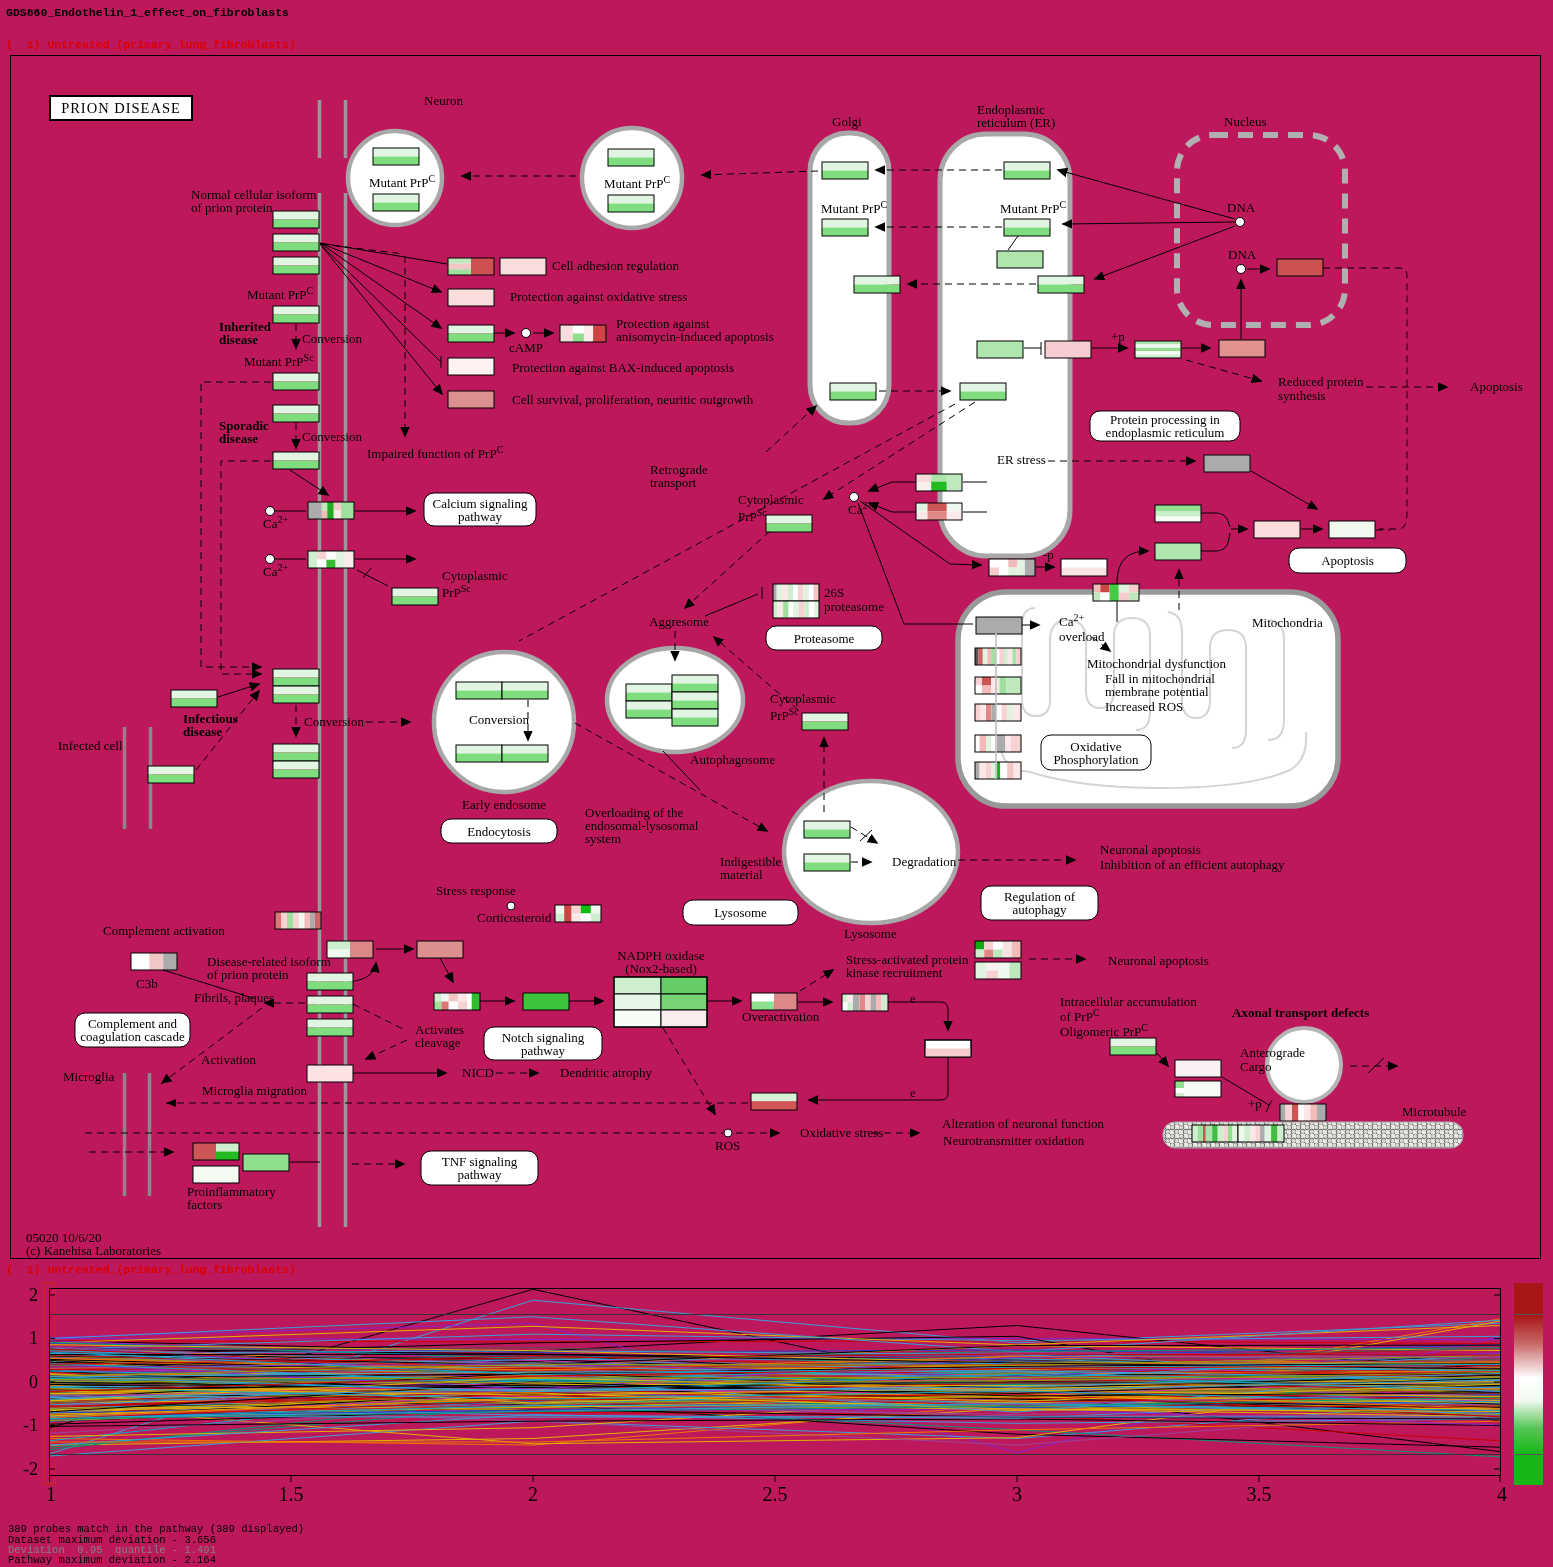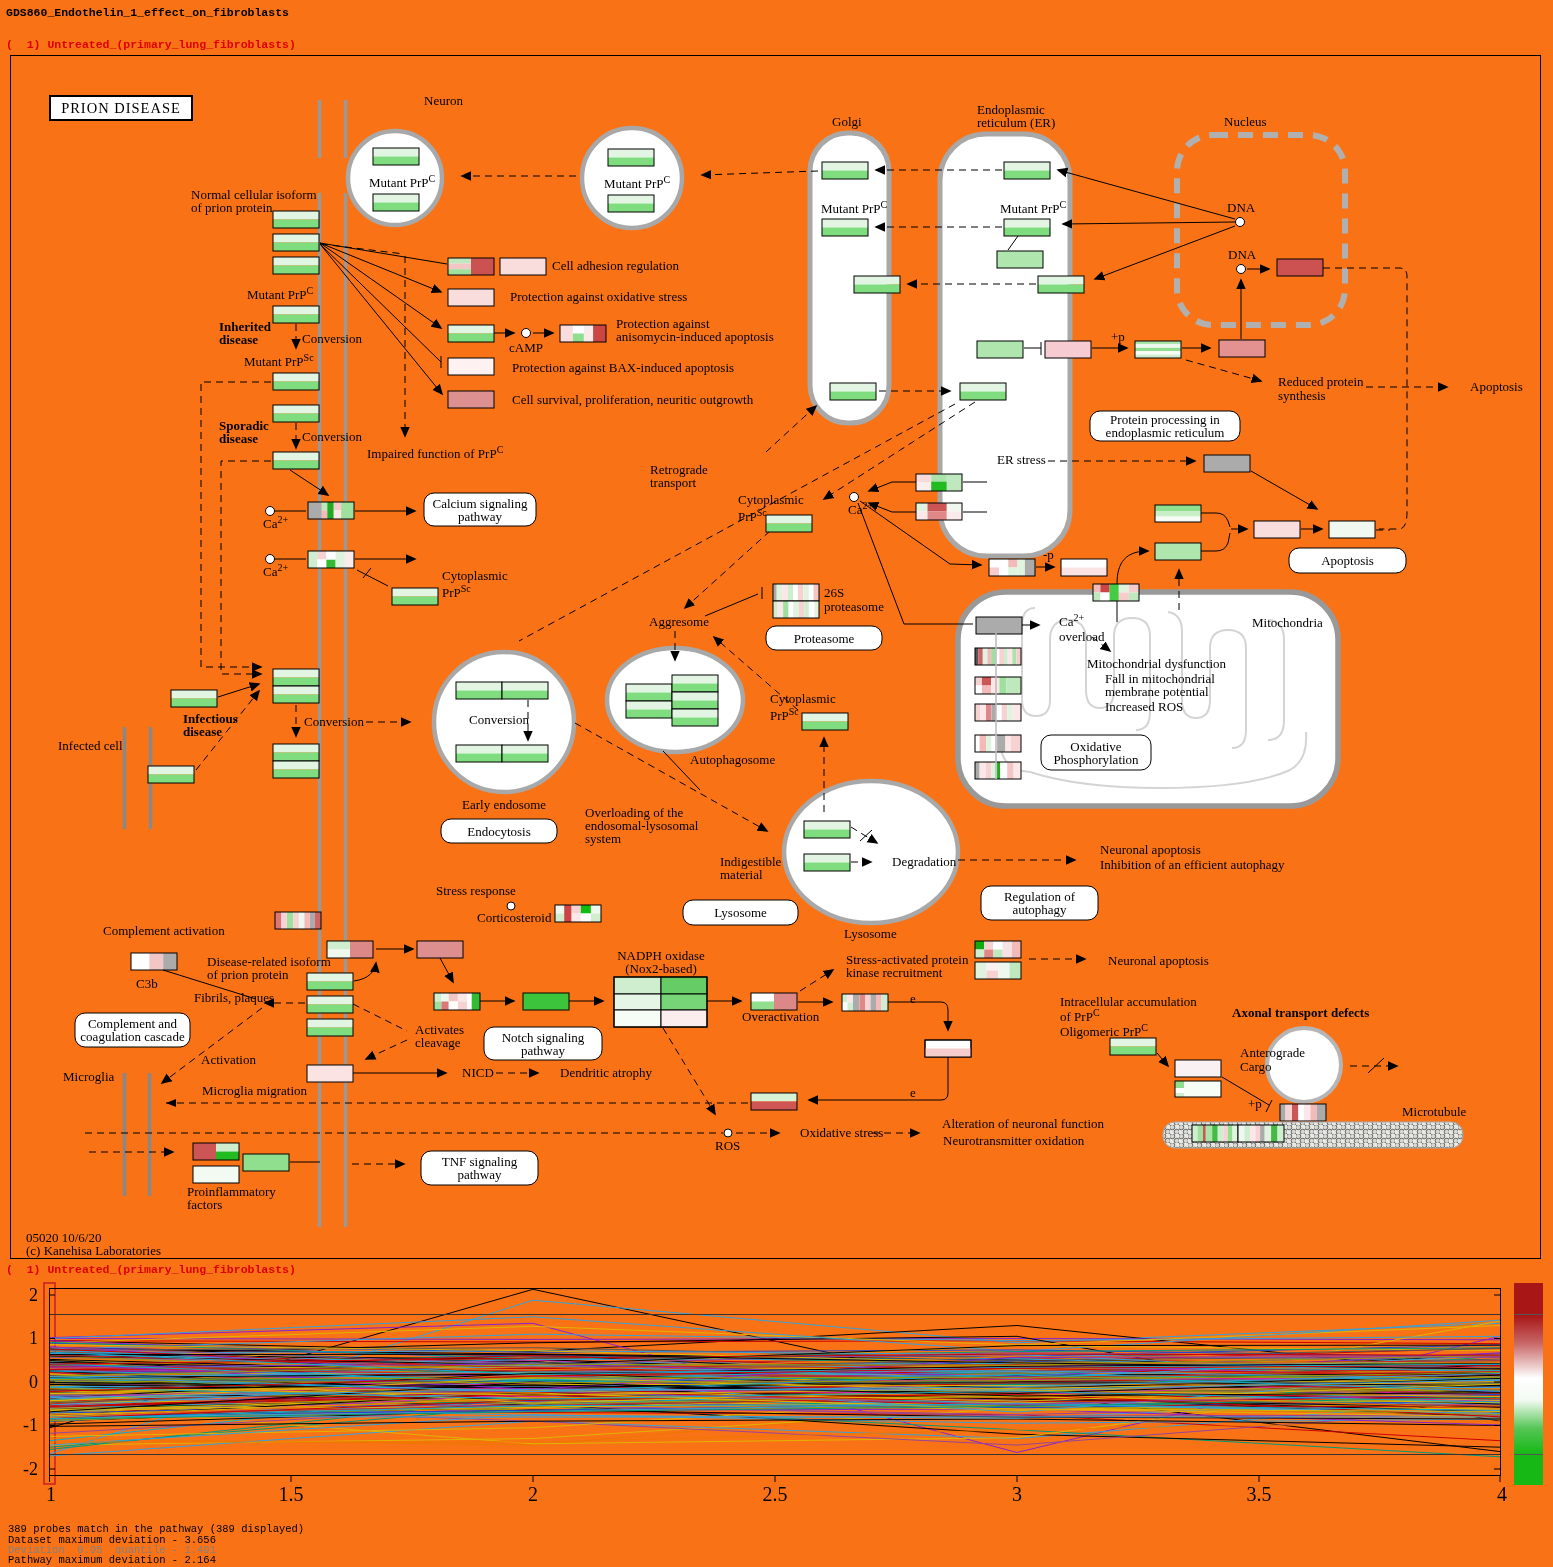--- a/index.html
+++ b/index.html
@@ -1,16 +1,16 @@
 <!DOCTYPE html>
 <html><head>
 <meta charset="utf-8">
 <style>
   html,body{margin:0;padding:0;background:#ffffff;}
-  #page{position:relative;width:1553px;height:1567px;background:#f97316;overflow:hidden;}
+  #page{position:relative;width:1553px;height:1567px;background:#be185d;overflow:hidden;}
   svg{position:absolute;left:0;top:0;}
   .ser{font-family:"Liberation Serif",serif;font-size:13px;}
   .serb{font-family:"Liberation Serif",serif;font-size:13px;font-weight:bold;}
   .mono{font-family:"Liberation Mono",monospace;}
 </style>
 </head>
 <body>
 <div id="page">
 <svg width="1553" height="1567" viewBox="0 0 1553 1567" xmlns="http://www.w3.org/2000/svg">
 <defs>

